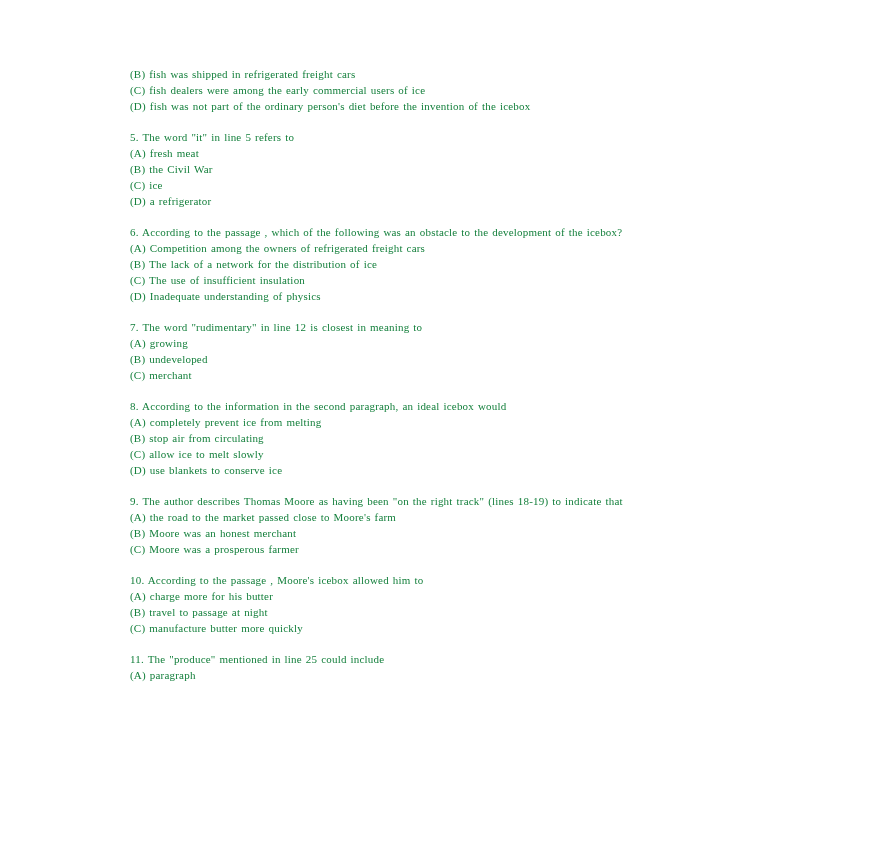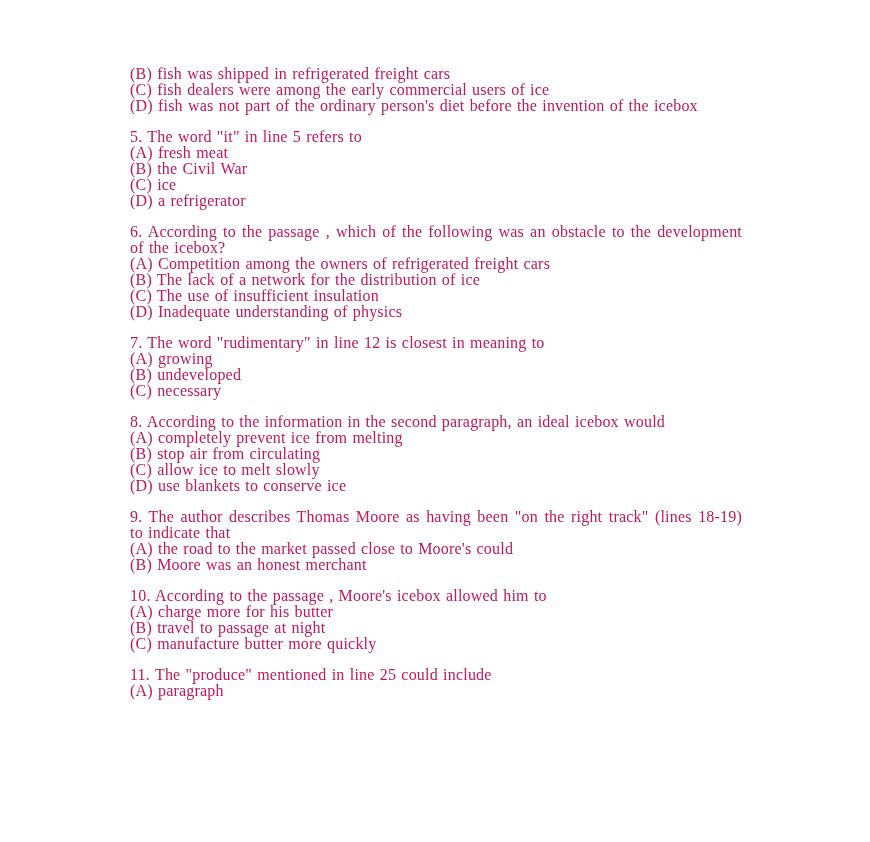--- a/index.html
+++ b/index.html
@@ -14,22 +14,22 @@
     width: 870px;
     height: 842px;
     background: #ffffff;
     font-family: "Liberation Serif", "DejaVu Serif", serif;
   }
   .doc-column {
     position: absolute;
     left: 130px;
     top: 66px;
     width: 612px;
-    color: #be185d;
-    font-size: 16px;
+    color: #15803d;
+    font-size: 11px;
     line-height: 16px;
     letter-spacing: 0.2px;
     word-spacing: 1px;
   }
   .question-block {
     margin-bottom: 15px;
   }
   .question-prompt {
     text-align: justify;
   }
@@ -63,35 +63,36 @@
       <p class="answer-option">(A) Competition among the owners of refrigerated freight cars</p>
       <p class="answer-option">(B) The lack of a network for the distribution of ice</p>
       <p class="answer-option">(C) The use of insufficient insulation</p>
       <p class="answer-option">(D) Inadequate understanding of physics</p>
     </div>
 
     <div class="question-block">
       <p class="question-prompt">7. The word "rudimentary" in line 12 is closest in meaning to</p>
       <p class="answer-option">(A) growing</p>
       <p class="answer-option">(B) undeveloped</p>
-      <p class="answer-option">(C) necessary</p>
+      <p class="answer-option">(C) merchant</p>
     </div>
 
     <div class="question-block">
       <p class="question-prompt">8. According to the information in the second paragraph, an ideal icebox would</p>
       <p class="answer-option">(A) completely prevent ice from melting</p>
       <p class="answer-option">(B) stop air from circulating</p>
       <p class="answer-option">(C) allow ice to melt slowly</p>
       <p class="answer-option">(D) use blankets to conserve ice</p>
     </div>
 
     <div class="question-block">
       <p class="question-prompt">9. The author describes Thomas Moore as having been "on the right track" (lines 18-19) to indicate that</p>
-      <p class="answer-option">(A) the road to the market passed close to Moore's could</p>
+      <p class="answer-option">(A) the road to the market passed close to Moore's farm</p>
       <p class="answer-option">(B) Moore was an honest merchant</p>
+      <p class="answer-option">(C) Moore was a prosperous farmer</p>
     </div>
 
     <div class="question-block">
       <p class="question-prompt">10. According to the passage , Moore's icebox allowed him to</p>
       <p class="answer-option">(A) charge more for his butter</p>
       <p class="answer-option">(B) travel to passage at night</p>
       <p class="answer-option">(C) manufacture butter more quickly</p>
     </div>
 
     <div class="question-block">

